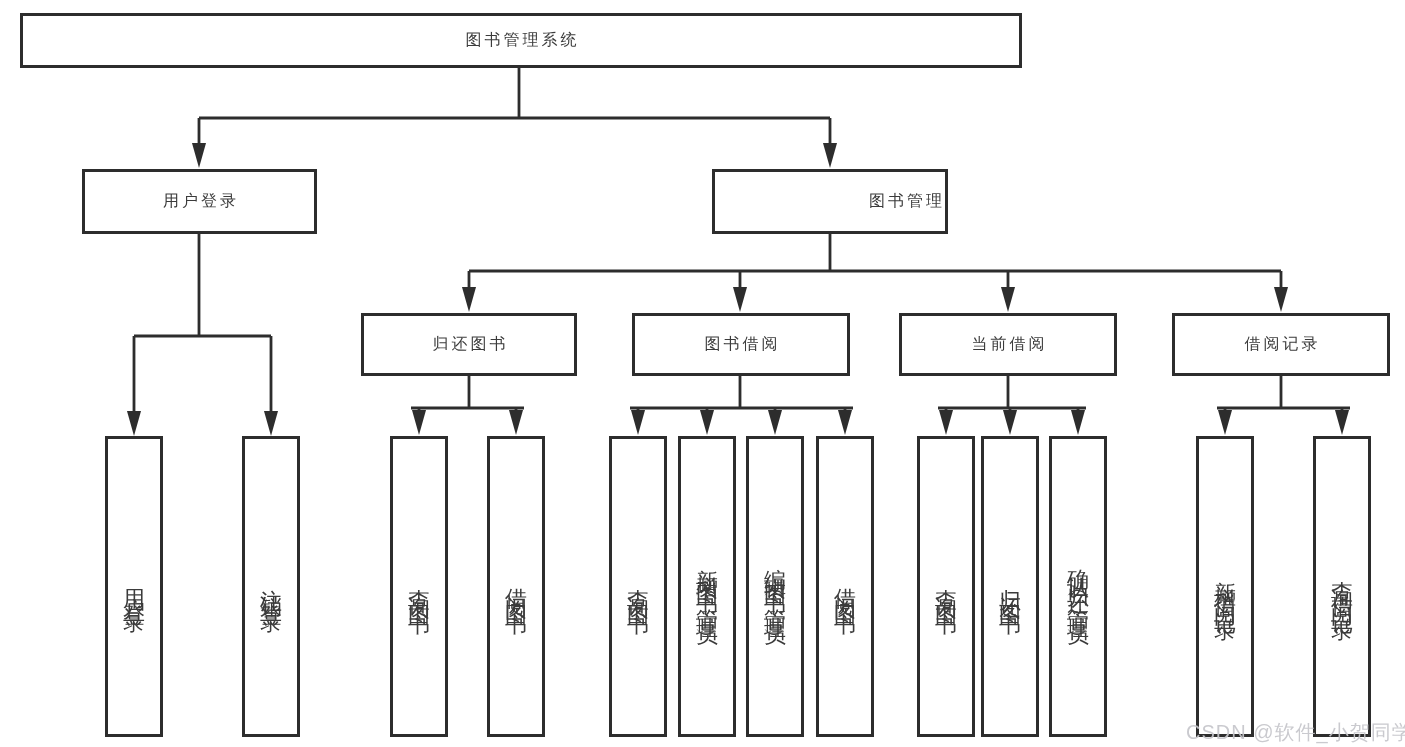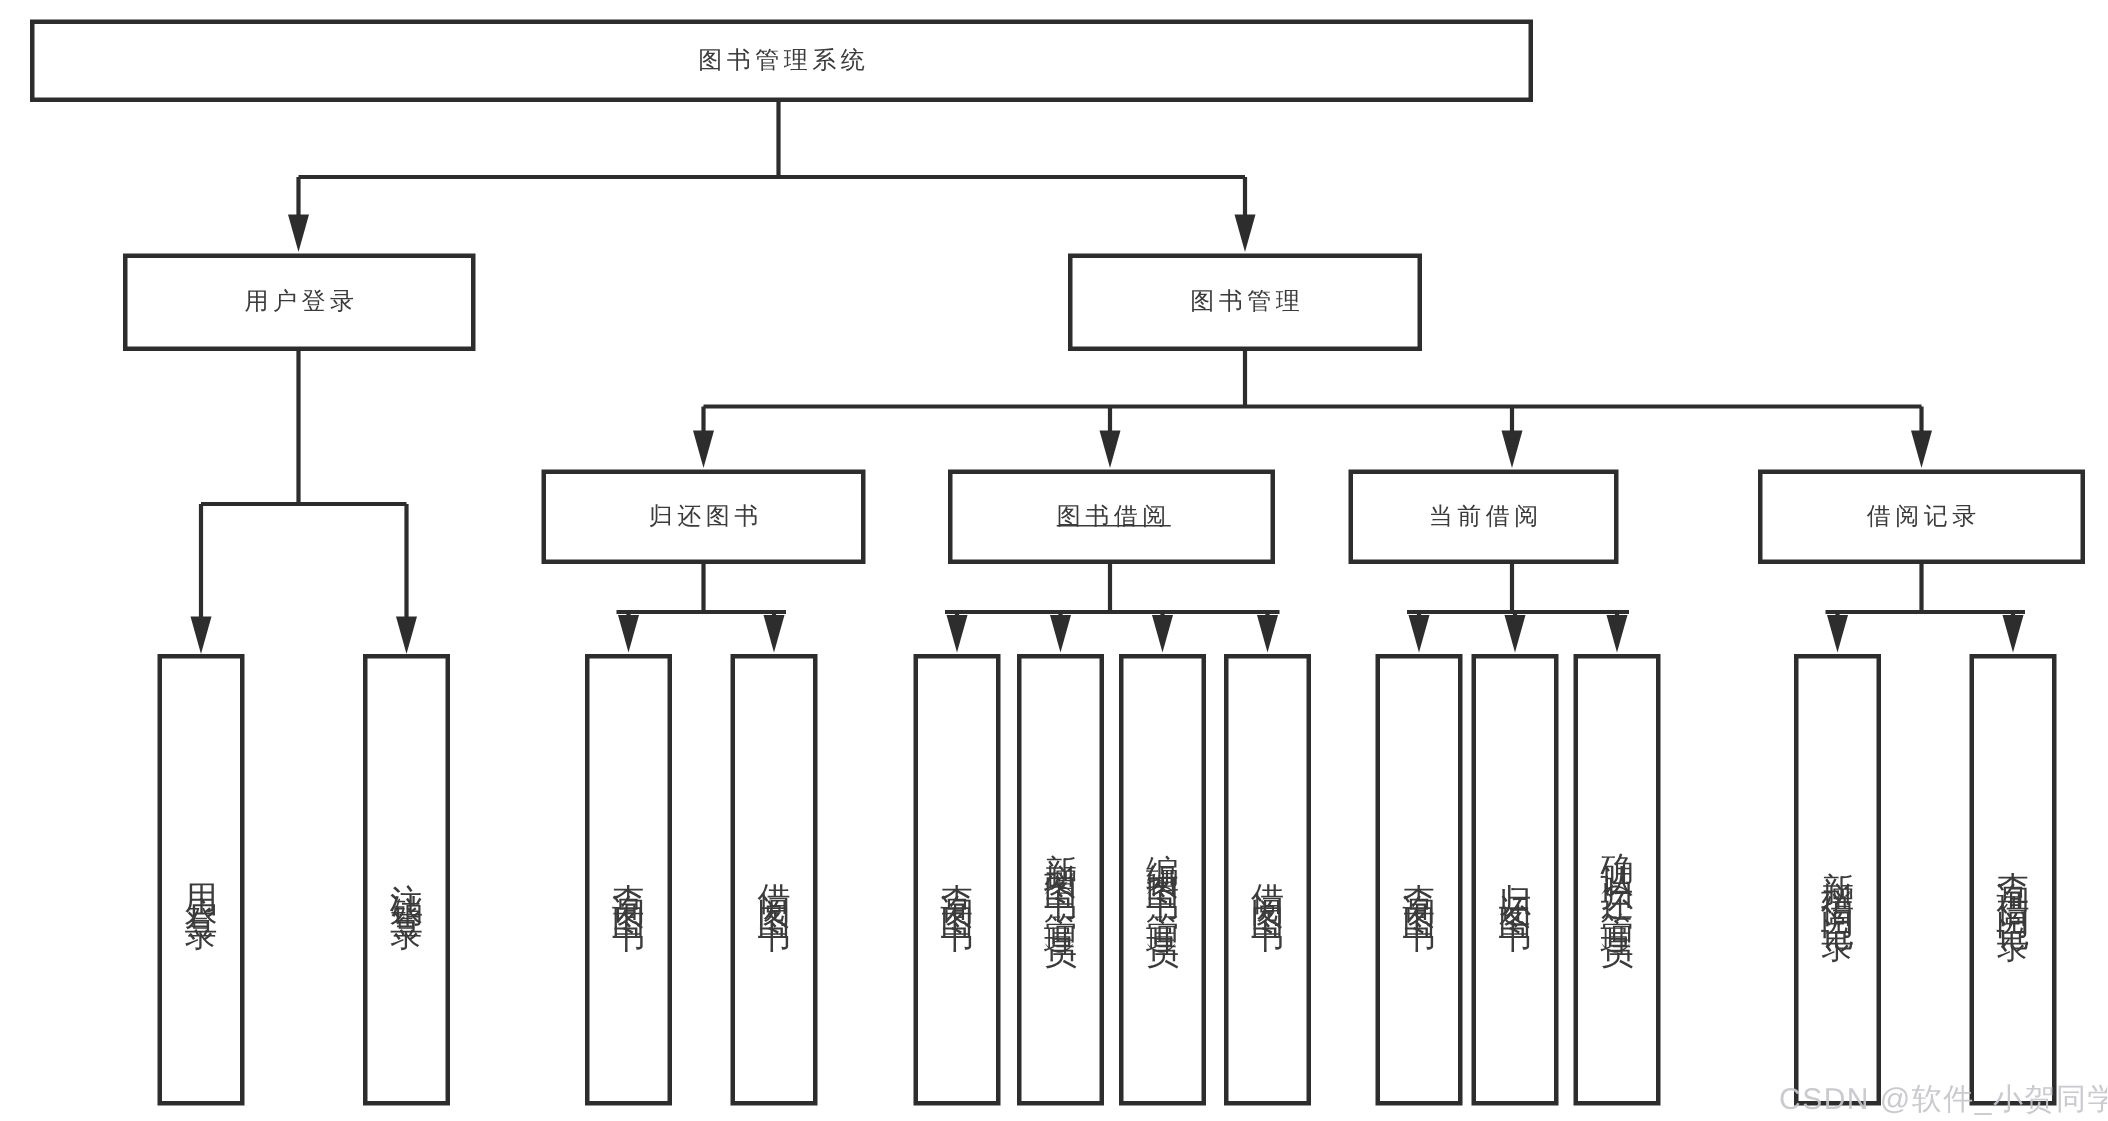--- a/index.html
+++ b/index.html
@@ -100,31 +100,31 @@
     </g>
   </svg>
 
   <div class="box" style="left:20px; top:13px; width:1002px; height:55px;">
     <span class="h-label">图书管理系统</span>
   </div>
 
   <div class="box" style="left:82px; top:169px; width:235px; height:65px;">
     <span class="h-label">用户登录</span>
   </div>
-  <div class="box" style="left:712px; top:169px; width:236px; height:65px;">
+  <div class="box" style="left:712px; top:169px; width:236px; height:65px;justify-content:flex-end;">
     <span class="h-label">图书管理</span>
   </div>
 
   <div class="box" style="left:361px; top:313px; width:216px; height:63px;">
     <span class="h-label">归还图书</span>
   </div>
-  <div class="box" style="left:632px; top:313px; width:218px; height:63px;text-decoration:underline;">
+  <div class="box" style="left:632px; top:313px; width:218px; height:63px;">
     <span class="h-label">图书借阅</span>
   </div>
-  <div class="box" style="left:899px; top:313px; width:180px; height:63px;">
+  <div class="box" style="left:899px; top:313px; width:218px; height:63px;">
     <span class="h-label">当前借阅</span>
   </div>
   <div class="box" style="left:1172px; top:313px; width:218px; height:63px;">
     <span class="h-label">借阅记录</span>
   </div>
 
   <div class="box" style="left:105px; top:436px; width:58px; height:301px;">
     <span class="leaf-label">用户登录</span>
   </div>
   <div class="box" style="left:242px; top:436px; width:58px; height:301px;">

